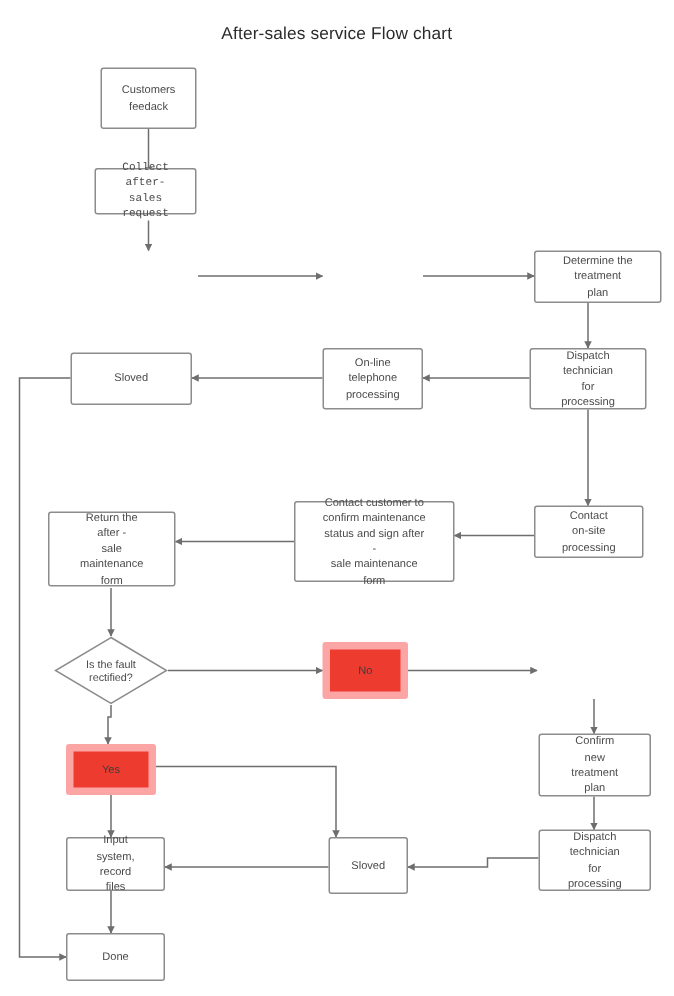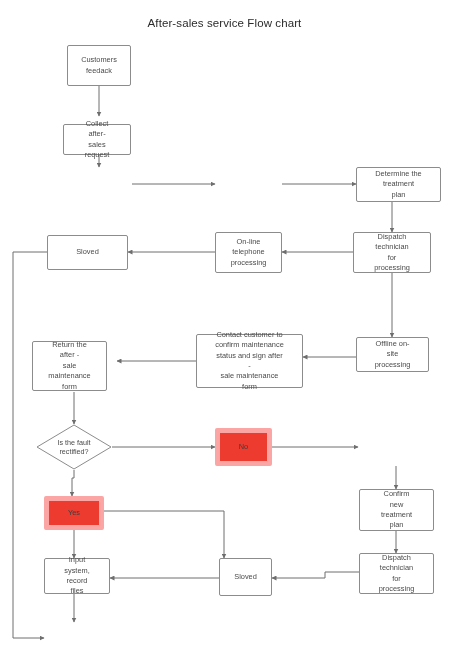--- a/index.html
+++ b/index.html
@@ -139,47 +139,47 @@
 
       <path d="M 74 594 L 74 622"></path>
 
       <path d="M 47 252 L 13 252 L 13 638 L 44 638"></path>
     </g>
   </svg>
 
   <div class="node" style="left:67px; top:45px; width:64px; height:41px;">Customers
 feedack</div>
 
-  <div class="node" style="left:63px; top:124px; width:68px; height:31px;">Collect after-
+  <div class="node" style="left:63px; top:112px; width:68px; height:31px;font-family:Liberation Mono, monospace;">Collect after-
 sales request</div>
 
 
 
   <div class="node" style="left:356px; top:167px; width:85px; height:35px;text-align:center;">Determine the
 treatment plan</div>
 
   <div class="node" style="left:353px; top:232px; width:78px; height:41px;">Dispatch
 technician for
 processing</div>
 
   <div class="node" style="left:215px; top:232px; width:67px; height:41px;">On-line
 telephone
 processing</div>
 
   <div class="node" style="left:47px; top:235px; width:81px; height:35px;">Sloved</div>
 
-  <div class="node" style="left:356px; top:337px; width:73px; height:35px;">Offline on-site
+  <div class="node" style="left:356px; top:337px; width:73px; height:35px;">Contact on-site
 processing</div>
 
   <div class="node" style="left:196px; top:334px; width:107px; height:54px;">Contact customer to
 confirm maintenance
 status and sign after -
 sale maintenance form</div>
 
-  <div class="node" style="left:32px; top:341px; width:75px; height:50px;">Return the after -
+  <div class="node" style="left:32px; top:341px; width:85px; height:50px;">Return the after -
 sale maintenance
 form</div>
 
   <div class="node diamond" style="left:36px; top:424px; width:76px; height:46px;">
     <svg class="diamond-shape" viewBox="0 0 76 46" preserveAspectRatio="none">
       <polygon points="38,1 75,23 38,45 1,23" fill="#ffffff" stroke="#8c8c8c" stroke-width="1"></polygon>
     </svg>
     <span class="diamond-label">Is the fault
 rectified?</span>
   </div>
@@ -194,14 +194,15 @@
 
   <div class="node" style="left:359px; top:553px; width:75px; height:41px;">Dispatch
 technician for
 processing</div>
 
   <div class="node" style="left:219px; top:558px; width:53px; height:38px;">Sloved</div>
 
   <div class="node" style="left:44px; top:558px; width:66px; height:36px;">Input system,
 record files</div>
 
+  <div class="node" style="left:44px; top:622px; width:66px; height:32px;">Done</div>
 
 </div>
 
 </body></html>

